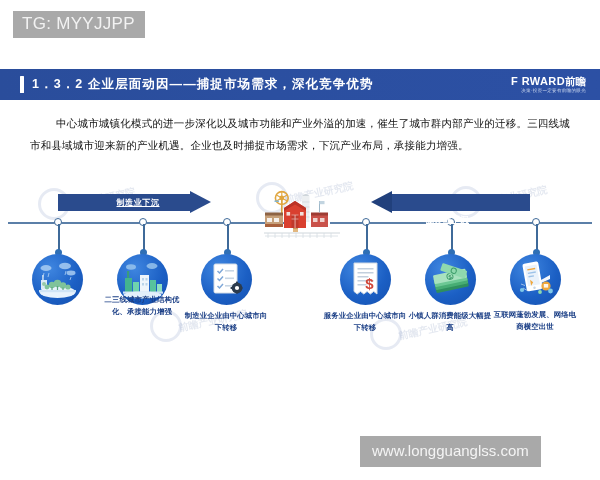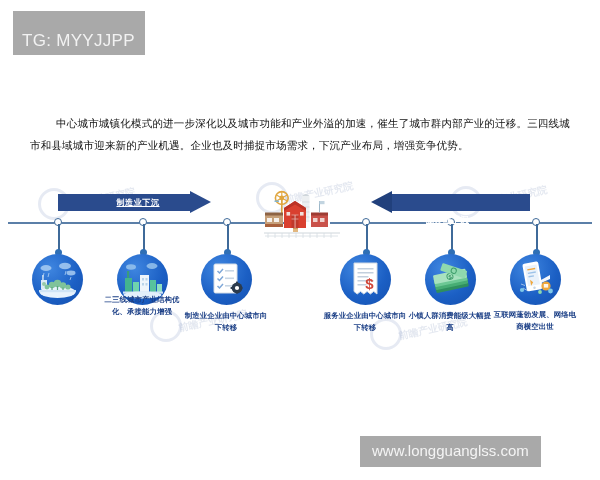--- a/index.html
+++ b/index.html
@@ -9,21 +9,21 @@
     font-family:"Liberation Sans","DejaVu Sans",sans-serif;
     overflow:hidden;position:relative;
   }
   .page{position:relative;width:600px;height:480px;overflow:hidden;background:#fff;}
 
   
   .tg-tag{
     position:absolute;left:13px;top:11px;
     background:#a9a9a9;color:#f2f2f2;
     font-size:17px;letter-spacing:.3px;
-    padding:20px 10px 4px 9px;
+    padding:3px 10px 4px 9px;
     line-height:20px;white-space:nowrap;text-align:center;
   }
 
   
   .header{
     position:absolute;left:0;top:69px;width:600px;height:31px;
     background:linear-gradient(90deg,#2a4d9b 0%,#2b4fa0 45%,#2c50a4 100%);
     display:flex;align-items:center;
   }
   .header .accent{
@@ -146,22 +146,32 @@
   <div class="wm-ring" style="left:150px;top:310px;"></div>
   <div class="wm-ring" style="left:370px;top:318px;"></div>
   <div class="wm" style="left:66px;top:192px;">前瞻产业研究院</div>
   <div class="wm" style="left:284px;top:186px;">前瞻产业研究院</div>
   <div class="wm" style="left:478px;top:190px;">前瞻产业研究院</div>
   <div class="wm" style="left:178px;top:314px;">前瞻产业研究院</div>
   <div class="wm" style="left:398px;top:322px;">前瞻产业研究院</div>
 
   <div class="tg-tag">TG: MYYJJPP</div>
 
-
-  <div class="para"><span class="indent"></span><span>中心城市城镇化模式的进一步深化以及城市功能和产业外溢的加速，催生了城市群内部产业的迁移。三四线城市和县域城市迎来新的产业机遇。企业也及时捕捉市场需求，下沉产业布局，增强竞争优势。</span></div>
+  <div class="header">
+    <div class="accent"></div>
+    <div class="h-title">1．3．2  企业层面动因——捕捉市场需求，深化竞争优势</div>
+    <div class="logo-wrap">
+      <div class="logo-main">
+        <span>F RWARD</span><span class="cjk">前瞻</span>
+      </div>
+      <div class="logo-sub">决策·投资一定要有前瞻的眼光</div>
+    </div>
+  </div>
+
+  <div class="para"><span class="indent"></span><span>中心城市城镇化模式的进一步深化以及城市功能和产业外溢的加速，催生了城市群内部产业的迁移。三四线城市和县域城市迎来新的产业机遇。企业也及时捕捉市场需求，下沉产业布局，承接能力增强。</span></div>
 
   <div class="diagram">
 
     <div class="tl-line left"></div>
     <div class="tl-line right"></div>
 
     <div class="arrow arrow-left-blk">
       <div class="shaft"></div>
       <div class="head"></div>
       <div class="arrow-label" style="top:2px;">制造业下沉</div>

